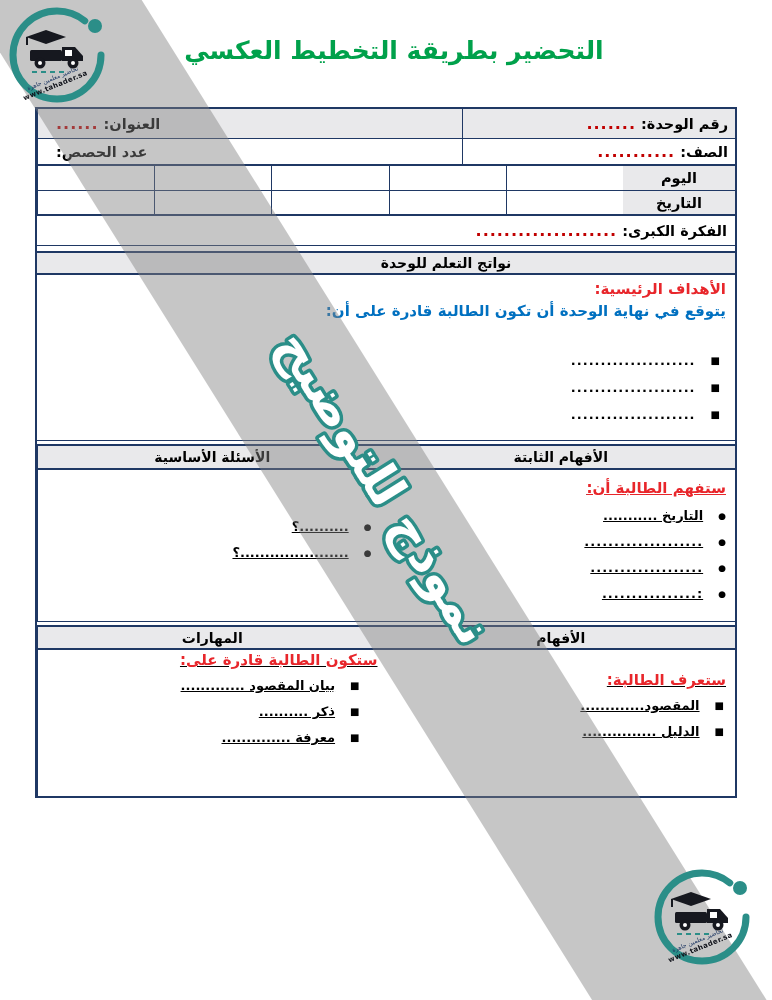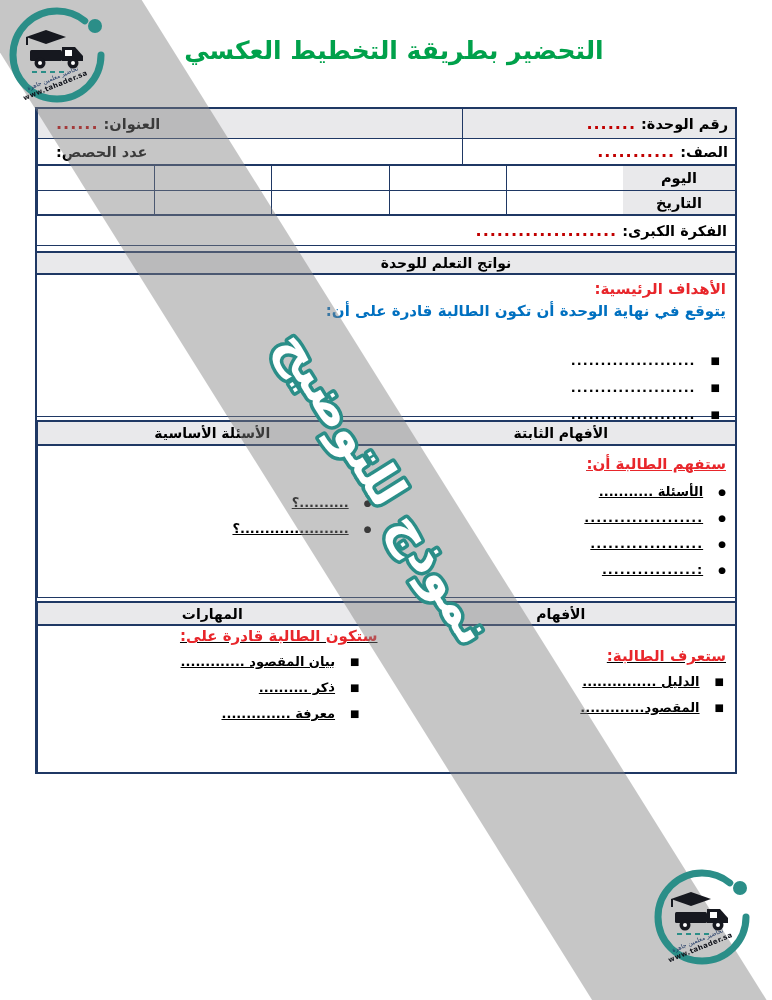--- a/index.html
+++ b/index.html
@@ -17,21 +17,21 @@
   
   .tbl {
     position:absolute; top:107px; right:35px; width:702px; z-index:1;
     border:2.5px solid #1f3864; background:#fff;
   }
   .t-row { display:flex; border-bottom:1px solid #1f3864; align-items:stretch; }
   .t-row:last-child { border-bottom:none; }
   .gray { background:#e9e9eb; }
   .bb2 { border-bottom-width:2px; }
   .h30{height:30px} .h27{height:27px} .h25{height:25px} .h22{height:22px}
-  .h24{height:24px} .h23{height:23px} .h150{height:142px} .h152{height:152px}
+  .h24{height:24px} .h23{height:23px} .h150{height:166px} .h152{height:152px}
   .h146{height:146px} .gap{height:7px} .gap5{height:5px}
   .cell { display:flex; align-items:center; }
   .bl { border-left:1px solid #1f3864; }
   .lab { font-size:14.5px; font-weight:bold; white-space:nowrap; }
   .dots-red { color:#c00000; font-weight:bold; letter-spacing:1px; }
   .w174{width:174px; padding-right:7px;}
   .w99{width:99px;}
   .wrest{flex:1; justify-content:flex-end; padding-left:18px;}
   .w112{width:112px; justify-content:center;}
   .dd-cell{flex:1;}
@@ -149,21 +149,21 @@
 
     <div class="t-row h24 gray bb2">
       <div class="cell half-head">الأفهام الثابتة</div>
       <div class="cell half-head bl">الأسئلة الأساسية</div>
     </div>
 
     <div class="t-row h152">
       <div class="blk half" style="padding-top:8px">
         <div class="red-head underline">ستفهم الطالبة أن:</div>
         <div class="und-list">
-          <div class="b-item"><span class="mk mk-rd">●</span><span>الأسئلة ...........</span></div>
+          <div class="b-item"><span class="mk mk-rd">●</span><span>التاريخ ...........</span></div>
           <div class="b-item"><span class="mk mk-rd">●</span><span>....................</span></div>
           <div class="b-item"><span class="mk mk-rd">●</span><span>...................</span></div>
           <div class="b-item"><span class="mk mk-rd">●</span><span>:................</span></div>
         </div>
       </div>
       <div class="blk half bl">
         <div class="q-list">
           <div class="b-item"><span class="mk mk-rd">●</span><span>..........؟</span></div>
           <div class="b-item"><span class="mk mk-rd">●</span><span>......................؟</span></div>
         </div>
@@ -174,22 +174,22 @@
 
     <div class="t-row h23 gray bb2">
       <div class="cell half-head">الأفهام</div>
       <div class="cell half-head bl">المهارات</div>
     </div>
 
     <div class="t-row h146">
       <div class="blk half" style="padding-top:20px">
         <div class="red-head">ستعرف الطالبة:</div>
         <div class="k-list">
+          <div class="b-item"><span class="mk mk-sq">■</span><span>المقصود.............</span></div>
           <div class="b-item"><span class="mk mk-sq">■</span><span>الدليل ...............</span></div>
-          <div class="b-item"><span class="mk mk-sq">■</span><span>المقصود.............</span></div>
         </div>
       </div>
       <div class="blk half bl" style="padding-top:0">
         <div class="red-head">ستكون الطالبة قادرة على:</div>
         <div class="s-list">
           <div class="b-item"><span class="mk mk-sq">■</span><span>بيان المقصود .............</span></div>
           <div class="b-item"><span class="mk mk-sq">■</span><span>ذكر ..........</span></div>
           <div class="b-item"><span class="mk mk-sq">■</span><span>معرفة ..............</span></div>
         </div>
       </div>

